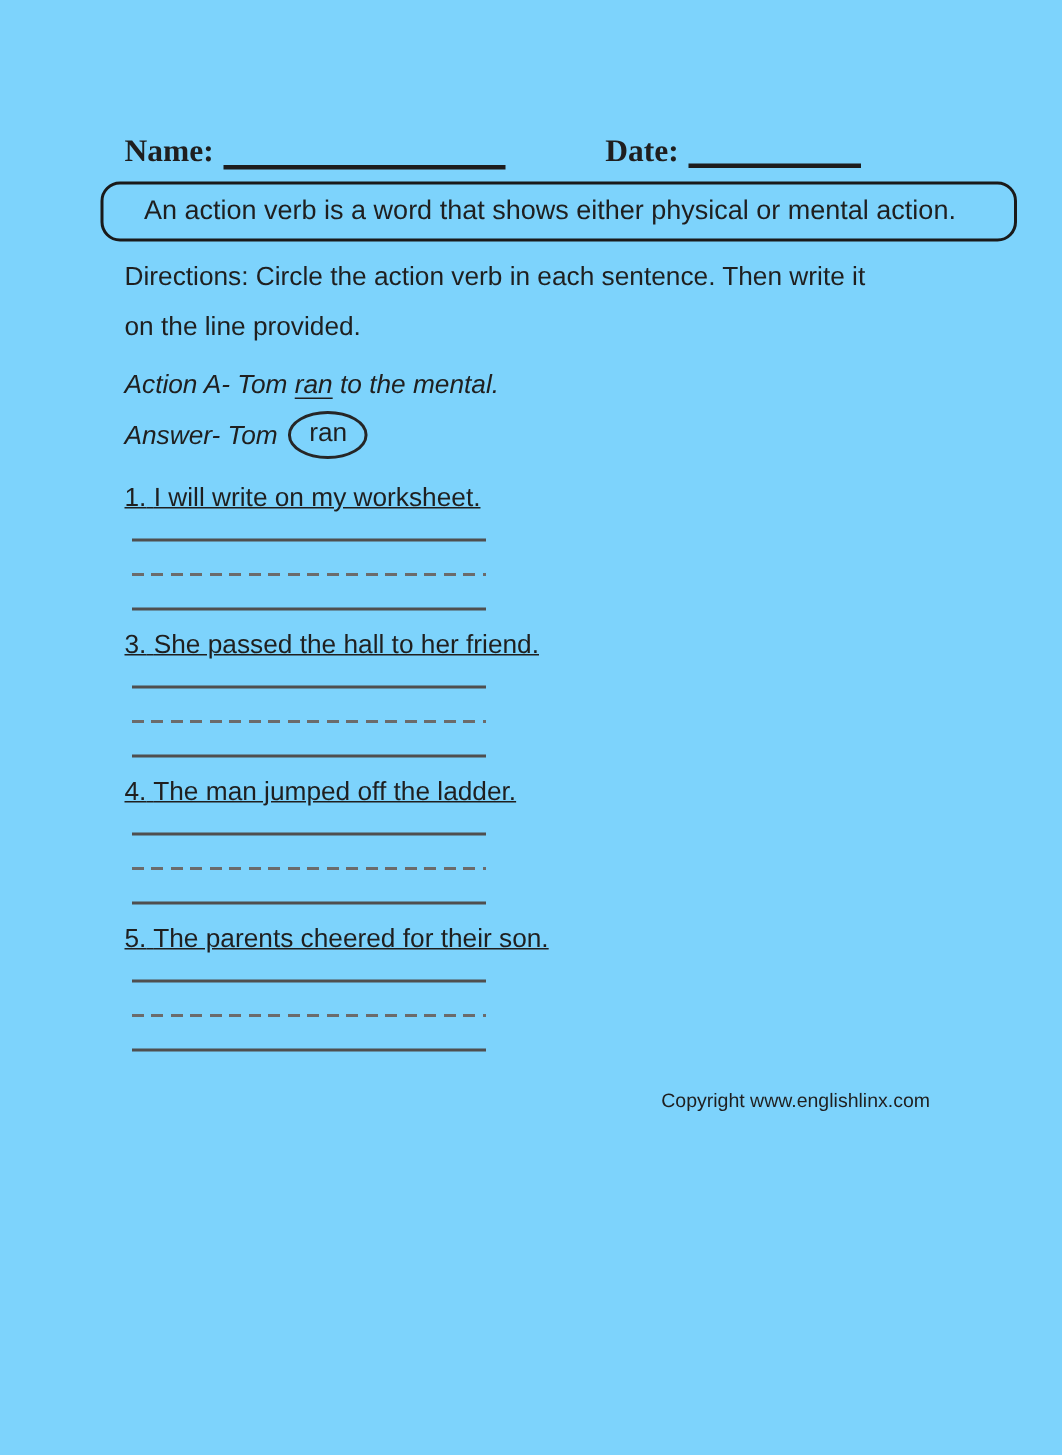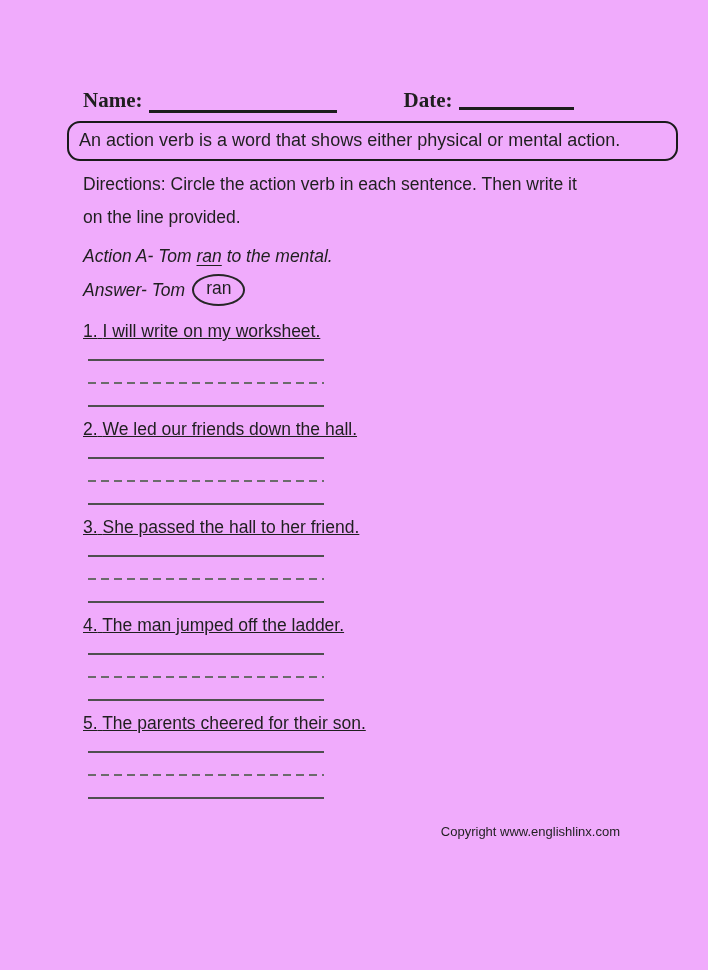--- a/index.html
+++ b/index.html
@@ -1,57 +1,57 @@
 <!DOCTYPE html>
 <html><head>
 <meta charset="utf-8">
 <style>
   * { margin: 0; padding: 0; box-sizing: border-box; }
   html, body { background: #ffffff; }
   .page {
     position: relative;
     width: 708px;
     height: 970px;
-    background: #f0abfc;
+    background: #7dd3fc;
     font-family: "Liberation Sans", sans-serif;
     color: #1f1f1f;
     overflow: hidden;
   }
   
   .header-row {
     display: flex;
     align-items: flex-end;
     margin: 88px 0 0 83px;
     font-family: "Liberation Serif", serif;
     font-weight: bold;
     font-size: 21px;
   }
   .blank {
     display: inline-block;
     border-bottom: 3px solid #1d1d1d;
     height: 22px;
     margin-left: 7px;
   }
   .name-blank { width: 188px; }
-  .date-group { margin-left: 66px; display: flex; align-items: flex-start; }
+  .date-group { margin-left: 66px; display: flex; align-items: center; }
   .date-blank { width: 115px; }
   
   .title {
     margin-top: 20px;
     text-align: center;
     font-weight: bold;
     font-size: 18px;
     letter-spacing: 0.2px;
   }
   
   .def-box {
     margin: 8px 30px 0 67px;
     border: 2.5px solid #1a1a1a;
     border-radius: 13px;
-    padding: 7px 10px 8px 10px;
+    padding: 7px 10px 8px 27px;
     font-size: 18px;
   }
   
   .directions {
     margin: 7px 0 0 83px;
     font-size: 17.5px;
     line-height: 33px;
     max-width: 580px;
   }
   
@@ -141,31 +141,20 @@
         <span>1.</span>
         <span>I will write on my worksheet.</span>
       </div>
       <div class="write-lines">
         <div class="line-solid"></div>
         <div class="line-dashed"></div>
         <div class="line-solid second"></div>
       </div>
     </div>
 
-    <div class="item">
-      <div class="sentence">
-        <span>2.</span>
-        <span>We led our friends down the hall.</span>
-      </div>
-      <div class="write-lines">
-        <div class="line-solid"></div>
-        <div class="line-dashed"></div>
-        <div class="line-solid second"></div>
-      </div>
-    </div>
 
     <div class="item">
       <div class="sentence">
         <span>3.</span>
         <span>She passed the hall to her friend.</span>
       </div>
       <div class="write-lines">
         <div class="line-solid"></div>
         <div class="line-dashed"></div>
         <div class="line-solid second"></div>

